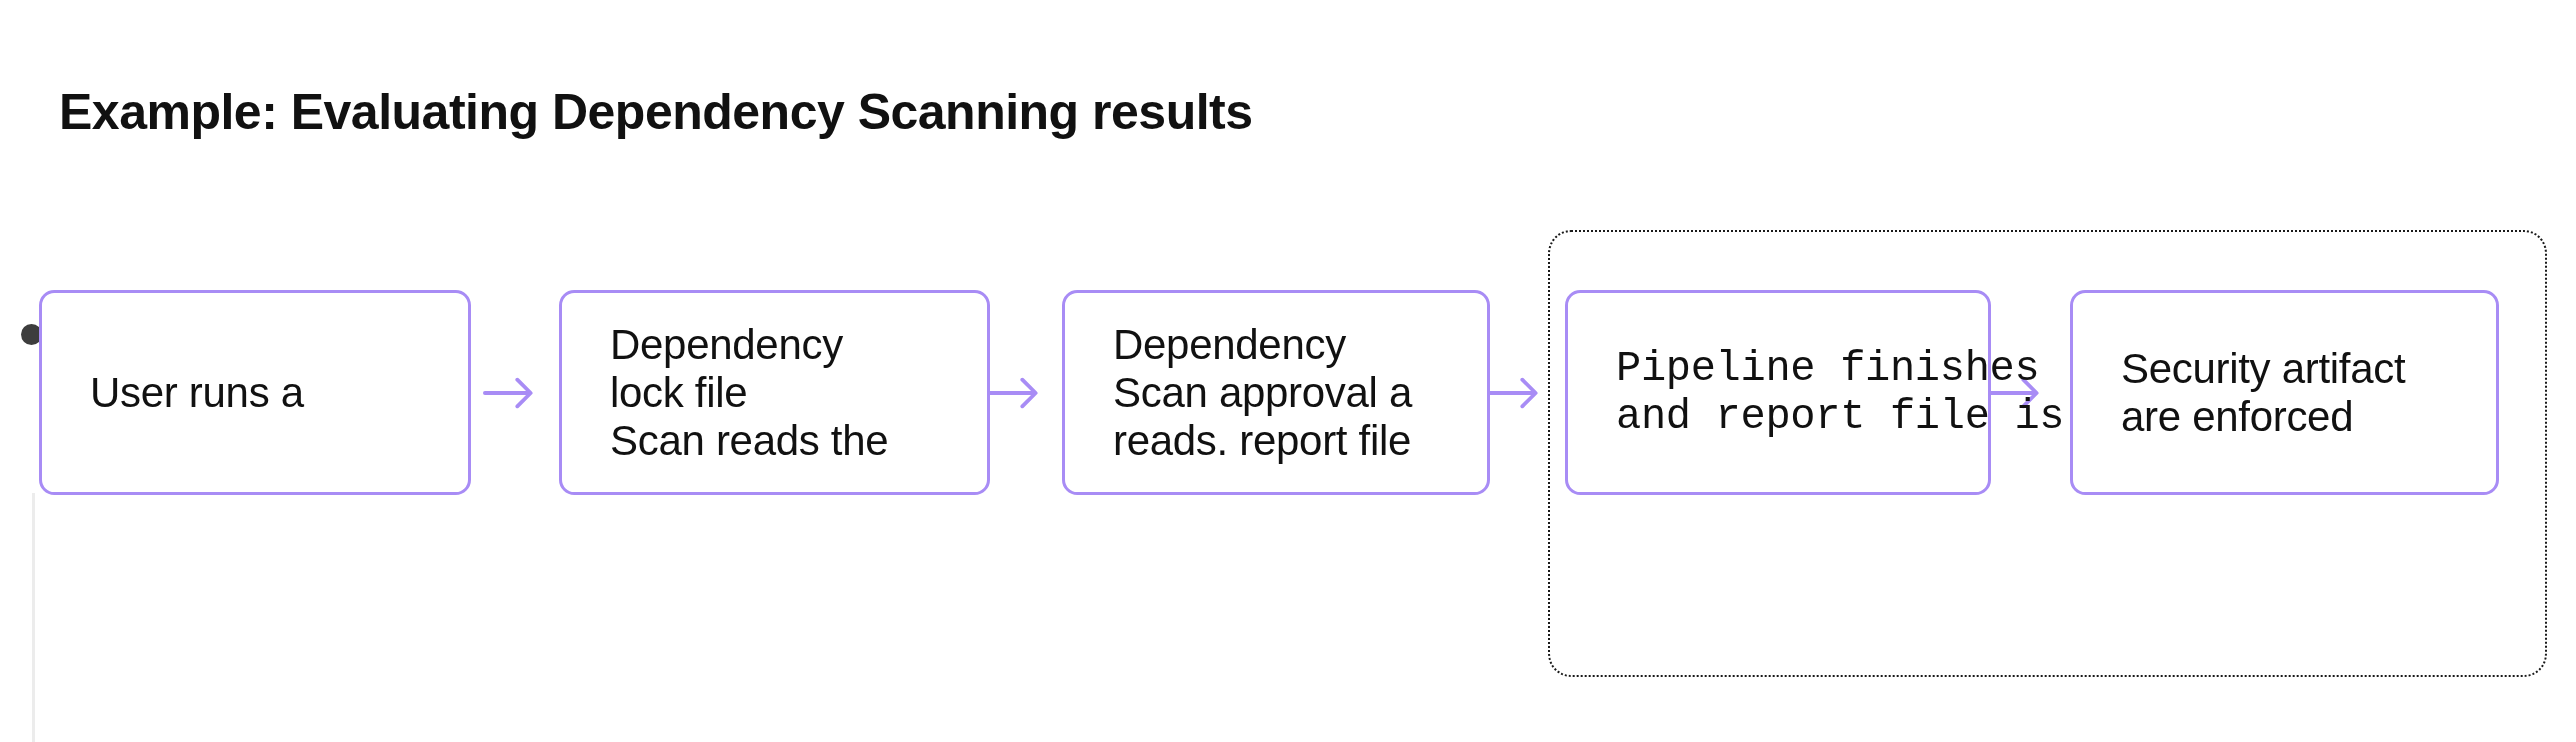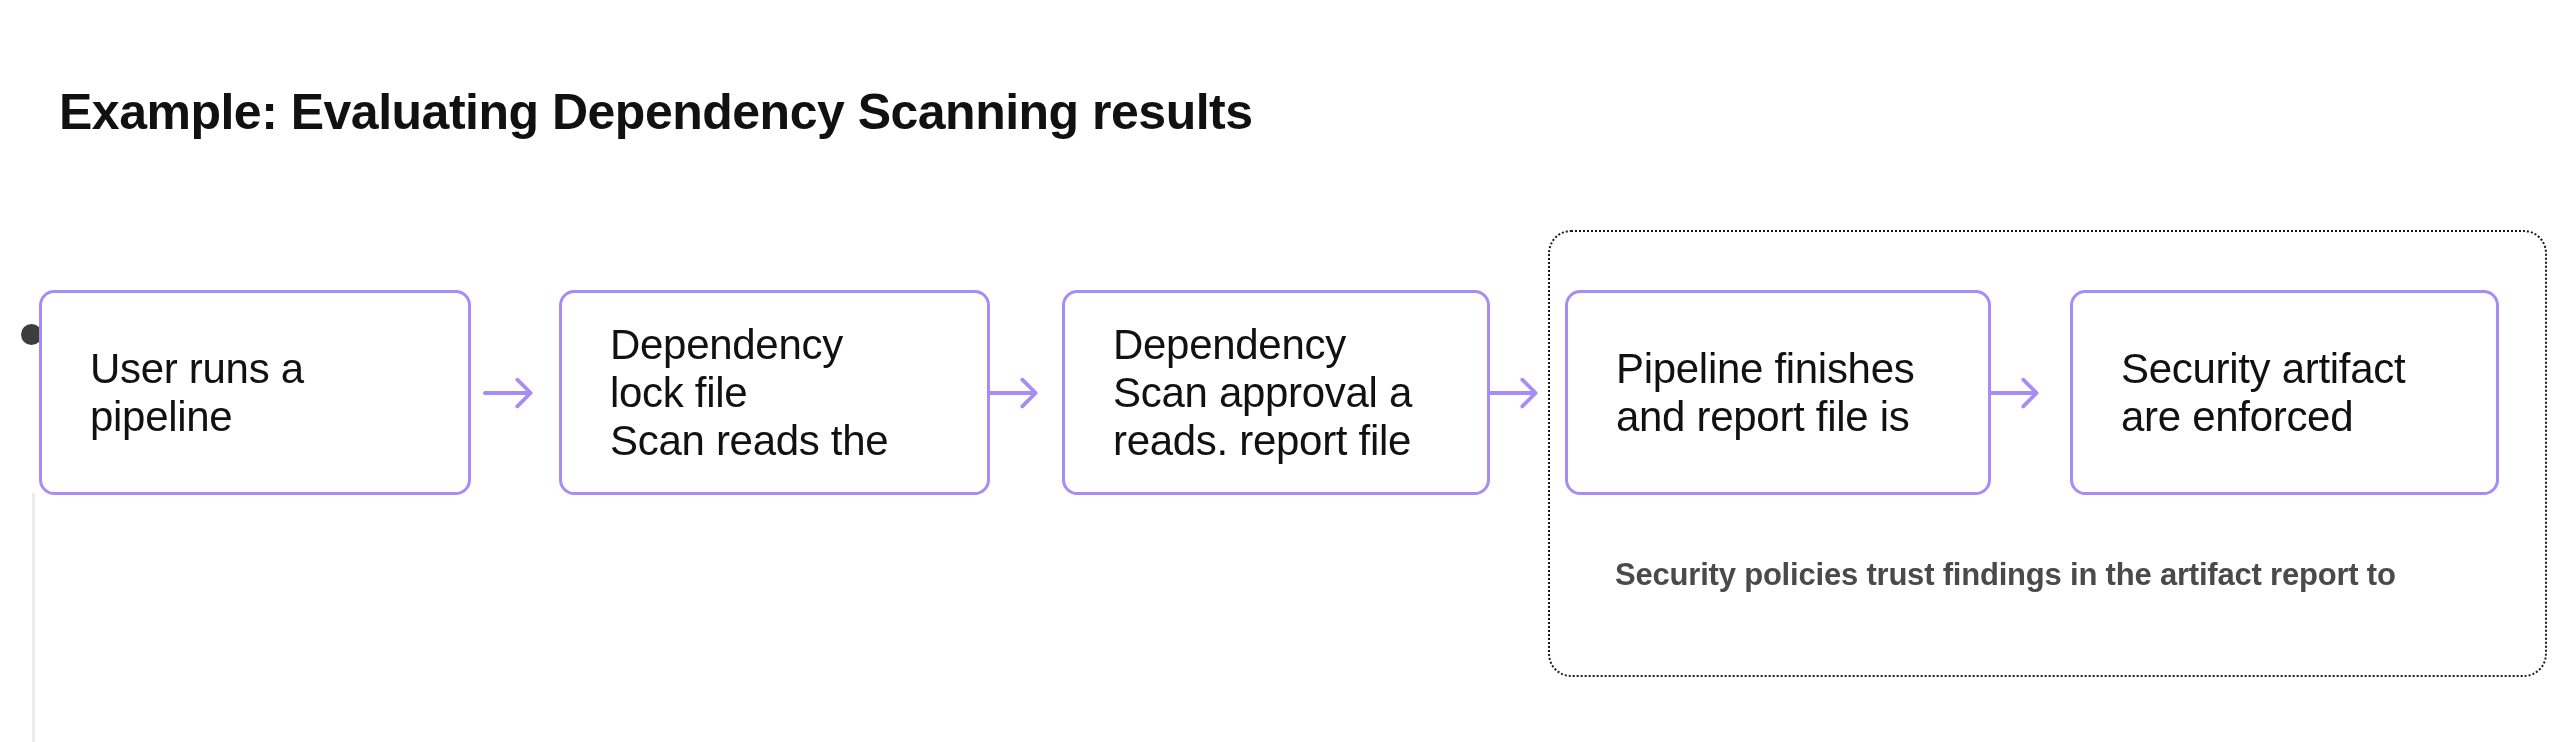--- a/index.html
+++ b/index.html
@@ -51,21 +51,21 @@
     padding-right: 9.6px;
     color: var(--box-text);
     font-size: 42px;
     line-height: 48px;
     letter-spacing: -0.3px;
   }
   .node-line { white-space: nowrap; }
   .b1 { left: 7px;   width: 432px; }
   .b2 { left: 527px;  width: 431px; }
   .b3 { left: 1030px; width: 428px; }
-  .b4 { left: 1533px; width: 426px; z-index: 2; }
+  .b4 { left: 1533px; width: 426px; z-index: 2; font-family: Liberation Mono, monospace; }
   .b5 { left: 2038px; width: 429px; z-index: 2; }
   .arrow {
     position: absolute;
     top: 372px;
     width: 61px;
     height: 42px;
     z-index: 1;
   }
   .a1 { left: 451px; }
   .a2 { left: 956px; }
@@ -128,21 +128,20 @@
 
   <div class="page-title">Example: Evaluating Dependency Scanning results</div>
 
   <div class="edge-dot"></div>
   <div class="edge-line"></div>
 
   <div class="policy-group"></div>
 
   <div class="node b1">
     <div class="node-line">User runs a</div>
-    <div class="node-line">pipeline</div>
   </div>
 
   <div class="node b2">
     <div class="node-line">Dependency</div>
     <div class="node-line">lock file</div>
     <div class="node-line">Scan reads the</div>
   </div>
 
   <div class="node b3">
     <div class="node-line">Dependency</div>
@@ -175,17 +174,16 @@
         <path d="M2 22 H48 M36 8 L50 22 L36 36"></path>
       </svg>
   </div>
   <div class="arrow a4">
     <svg viewBox="0 0 64 44">
         <path d="M2 22 H48 M36 8 L50 22 L36 36"></path>
       </svg>
   </div>
 
   <div class="policy-note">
-    <div class="note-line">Security policies trust findings in the artifact report to</div>
   </div>
 
 </div>
 
 
 </body></html>

